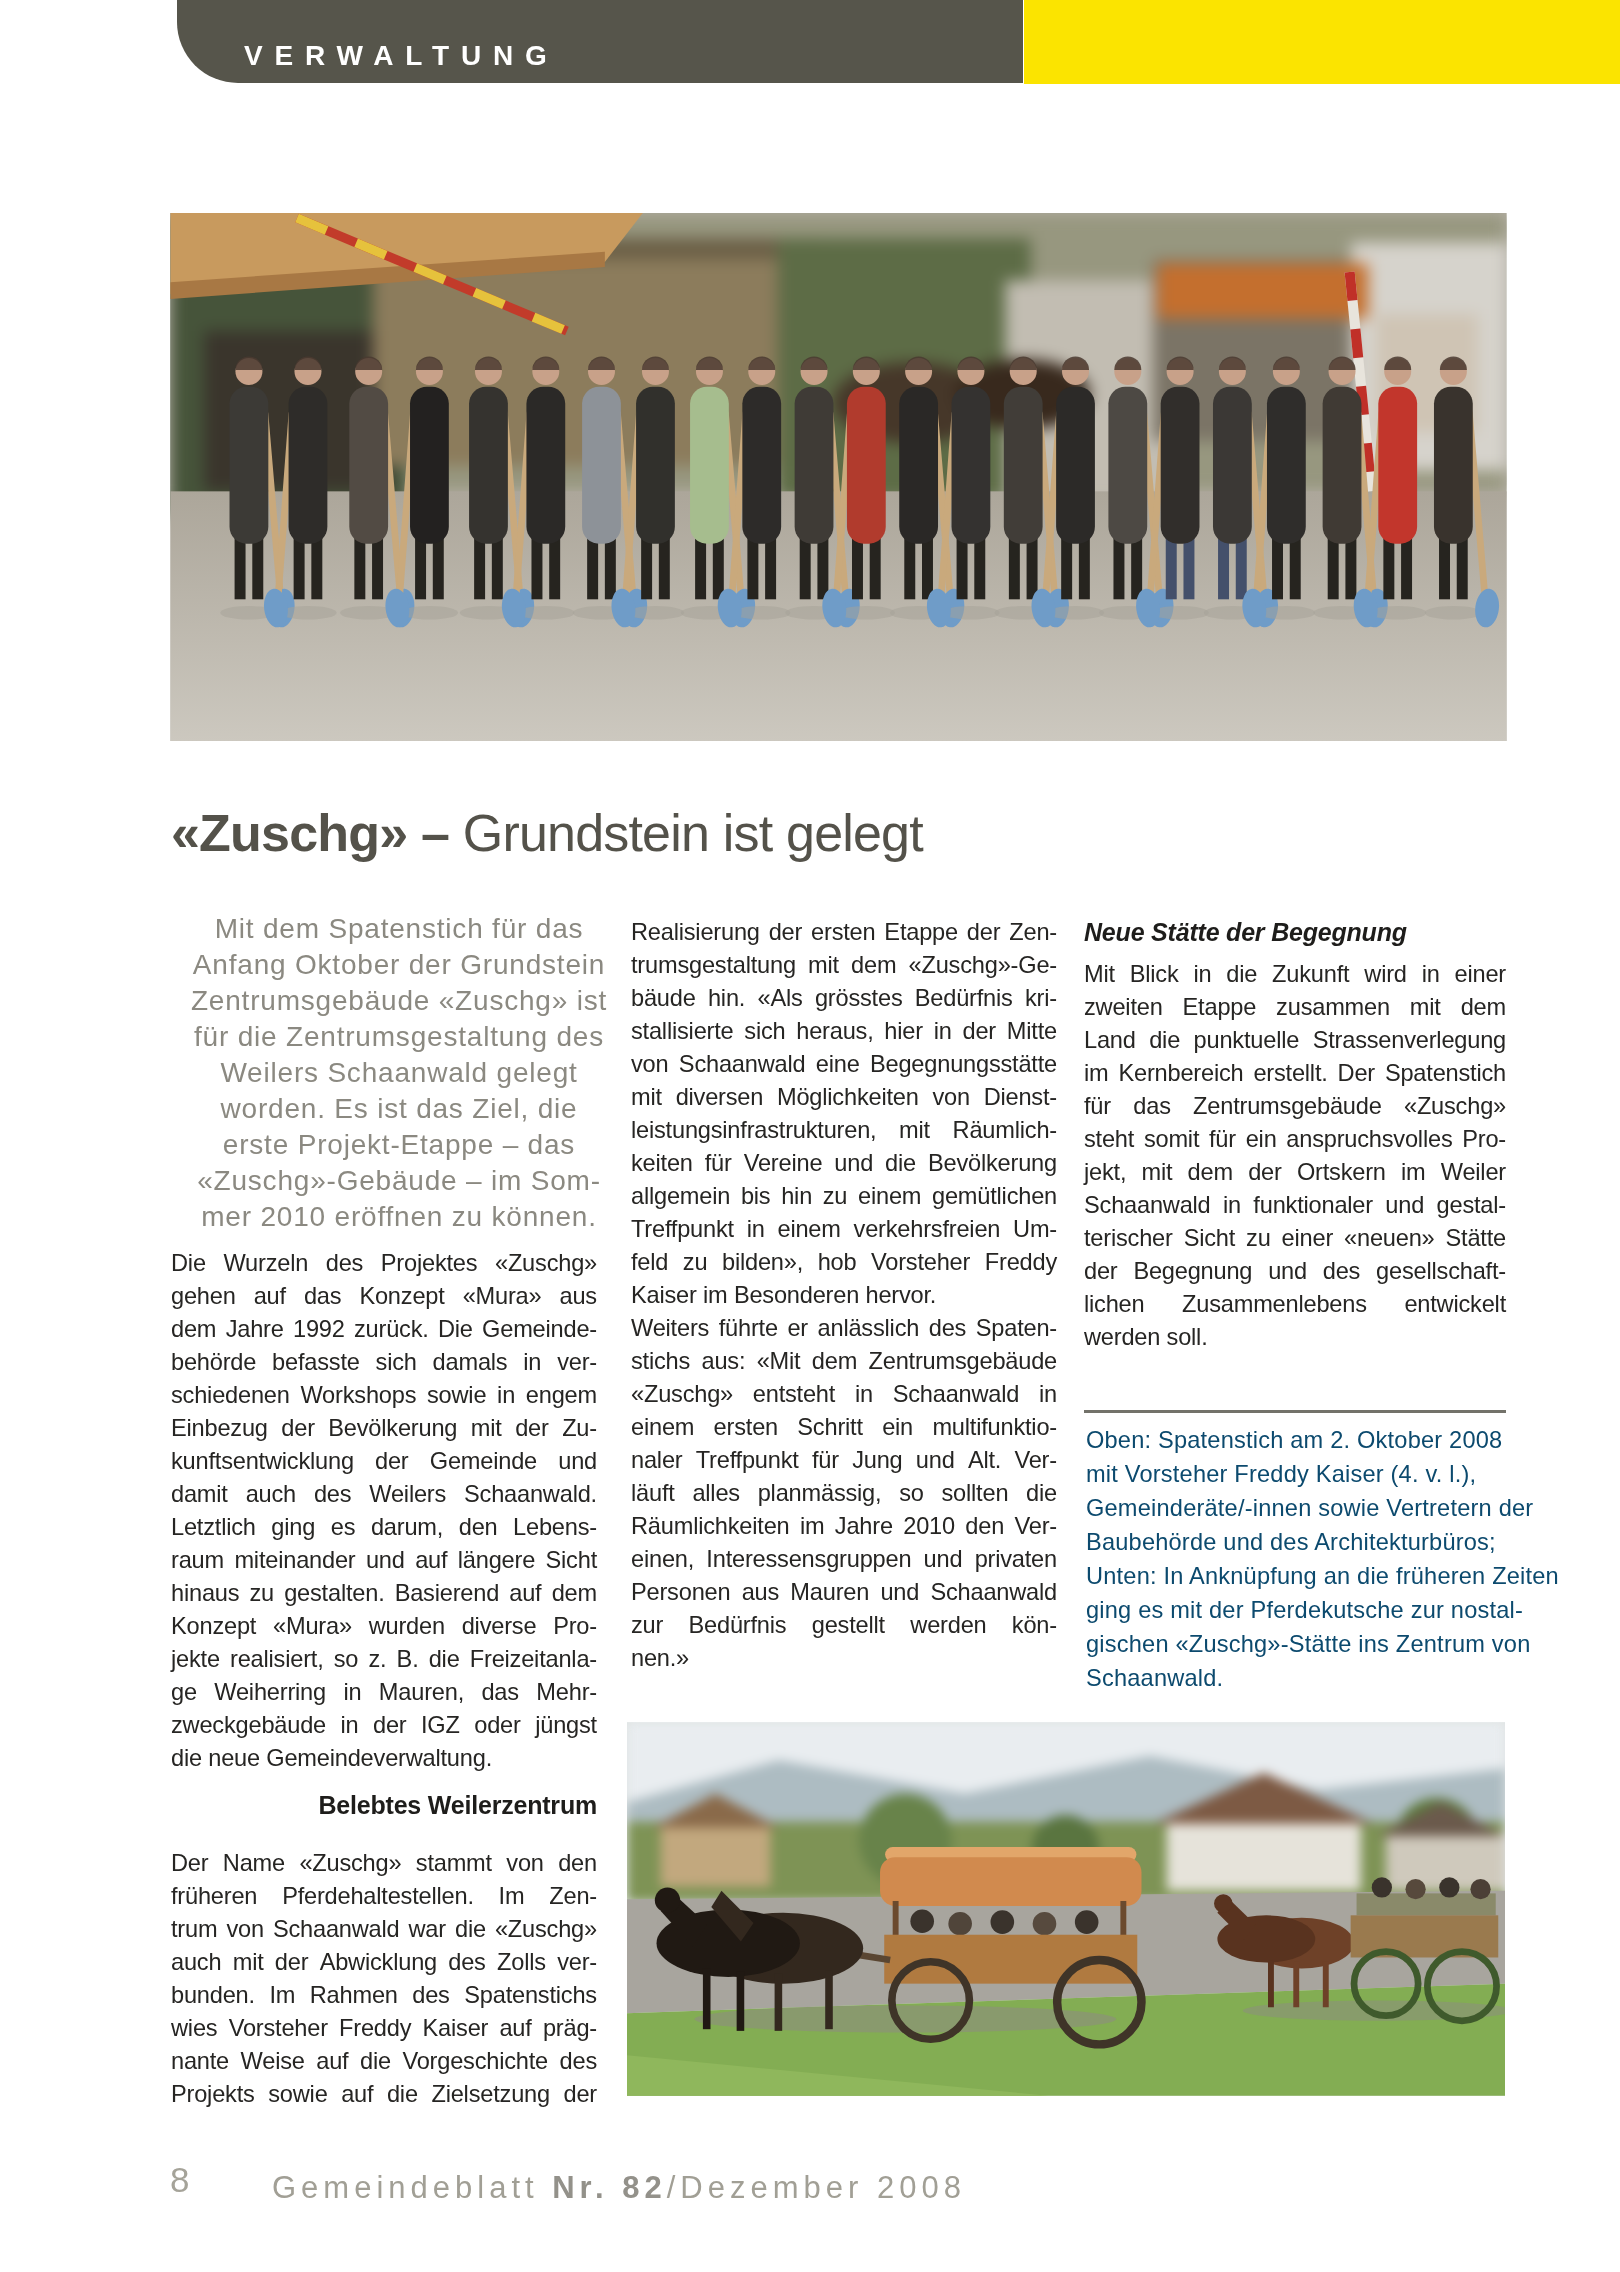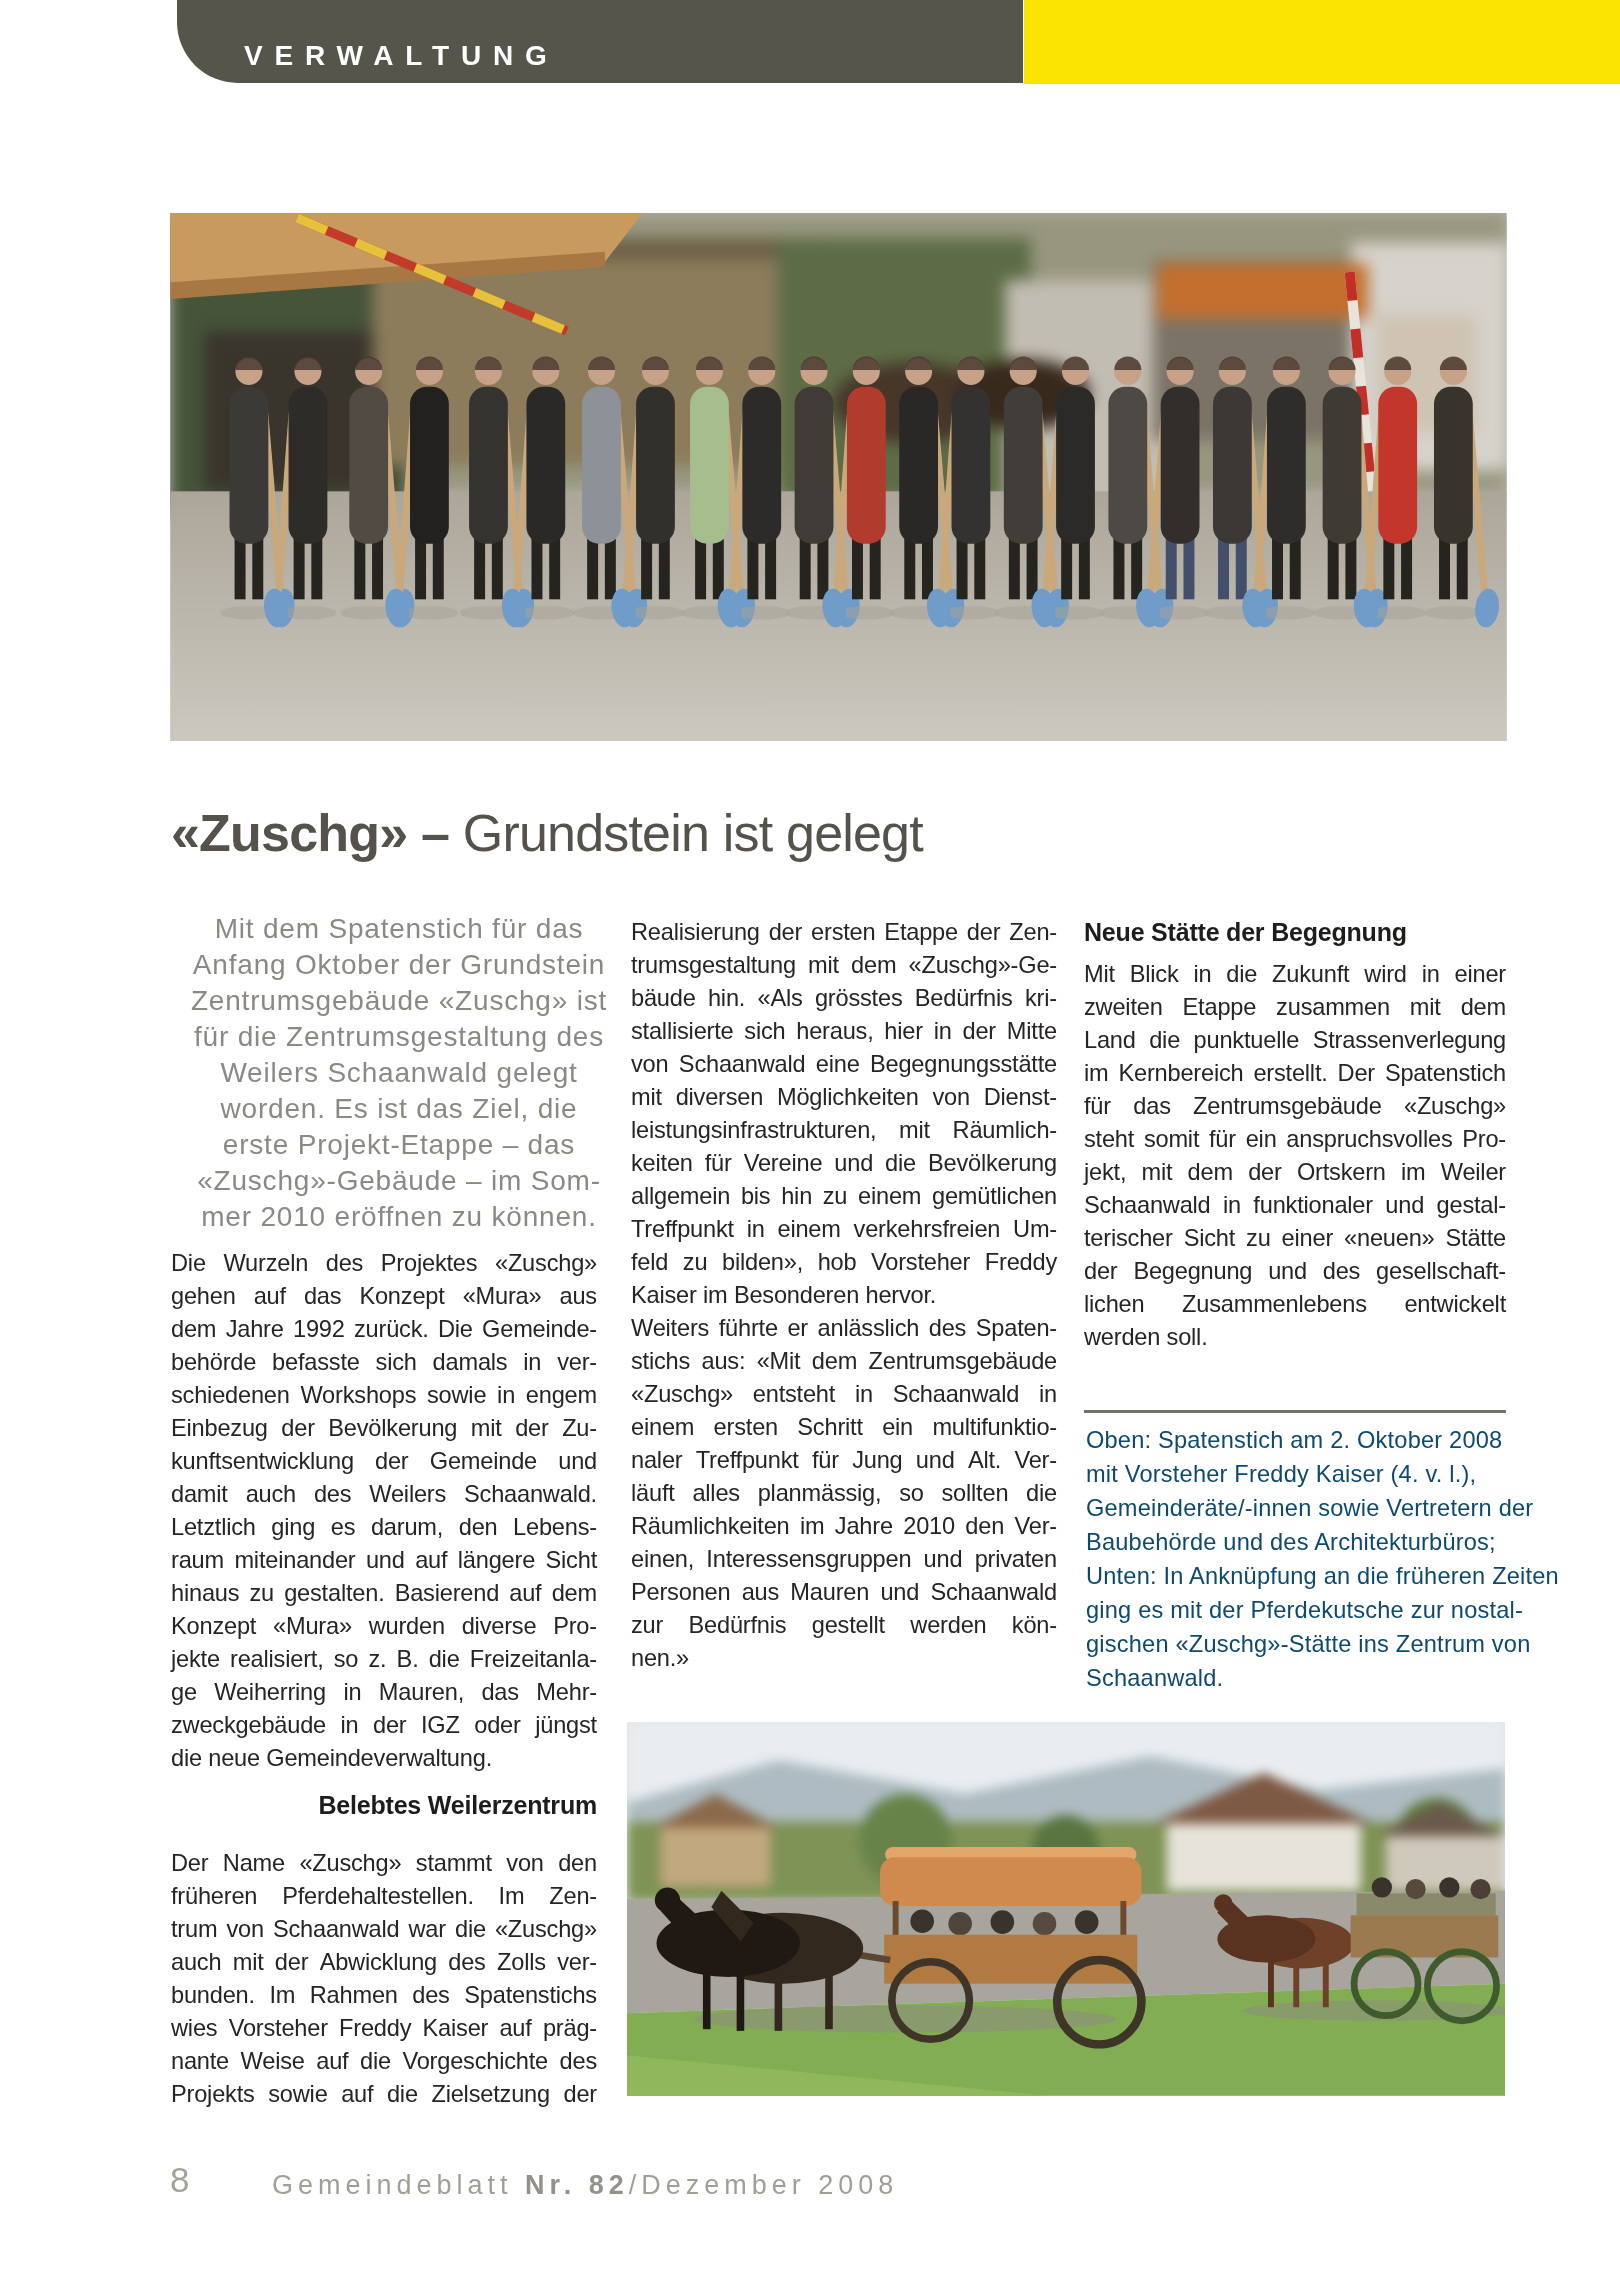--- a/index.html
+++ b/index.html
@@ -32,31 +32,31 @@
   .col{position:absolute;font-size:23.6px;color:#262523;letter-spacing:-0.2px;}
   .col .tl{height:33px;line-height:33px;white-space:nowrap;}
   .col .tl.just{display:flex;justify-content:space-between;}
   .col .tl.just span{white-space:nowrap;}
   #col1{left:171px;top:1247px;width:426px;}
   #col2{left:631px;top:916px;width:426px;}
   #col3{left:1084px;top:916px;width:422px;}
   .subhead{font-size:25px;font-weight:bold;color:#1e1d1b;height:33px;line-height:33px;
            white-space:nowrap;}
   #col1 .subhead{margin-top:13.5px;margin-bottom:25px;text-align:right;}
-  #col3 .subhead{margin-bottom:9.3px;}
+  #col3 .subhead{margin-bottom:9.3px;font-style:italic;}
 
   
   .rule{position:absolute;left:1084px;top:1410px;width:422px;height:2.5px;background:#73726a;}
   .caption{position:absolute;left:1086px;top:1423px;width:447px;font-size:23.6px;
            color:#0c4a6e;letter-spacing:0.2px;}
   .caption .tl{height:34px;line-height:34px;white-space:nowrap;}
 
   
   .page-number{position:absolute;left:170px;top:2160px;font-size:35px;color:#a5a399;}
-  .footer-line{position:absolute;left:272px;top:2170px;font-size:27px;color:#a19f95;
+  .footer-line{position:absolute;left:272px;top:2170px;font-size:31px;color:#a19f95;
                letter-spacing:5px;white-space:nowrap;}
   .footer-line .b{font-weight:bold;color:#93918a;}
 </style>
 </head>
 <body>
 
 <div class="page">
 
   <div class="header-bar"></div>
   <div class="section-label">VERWALTUNG</div>

